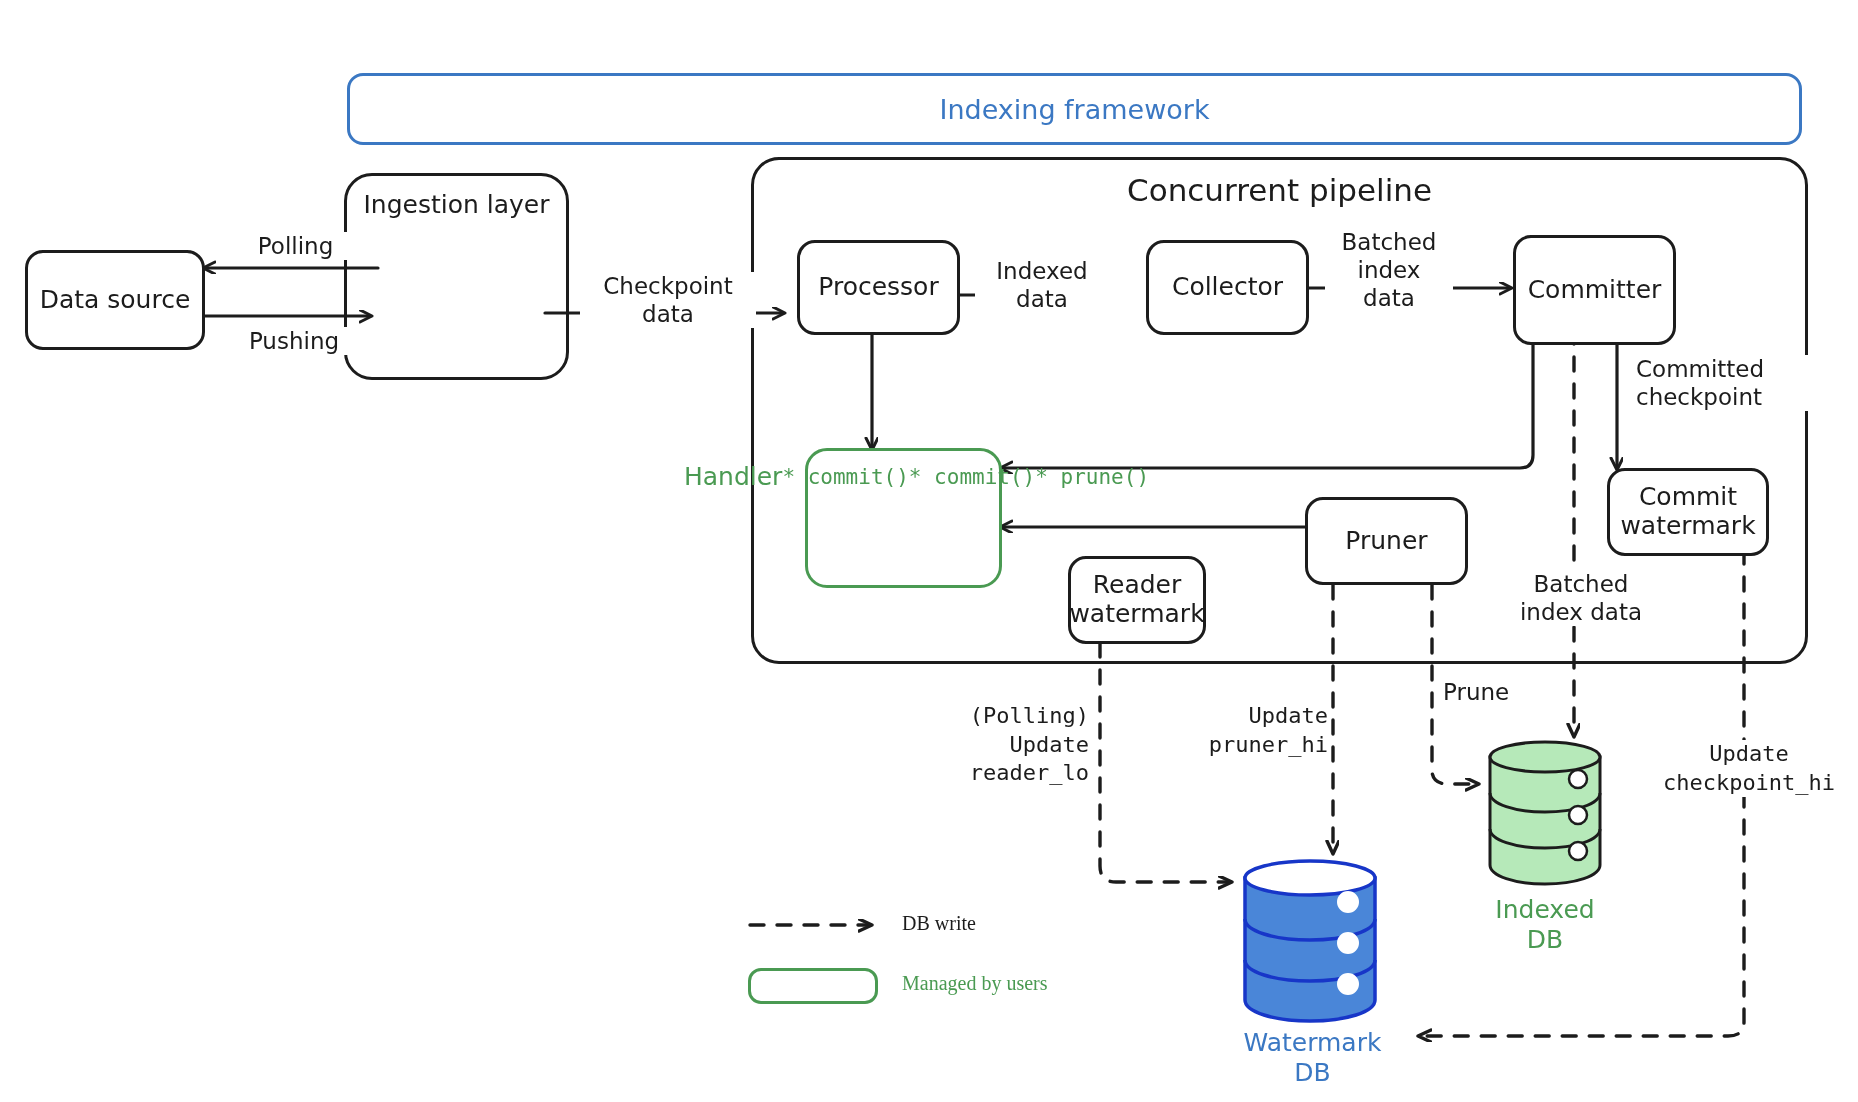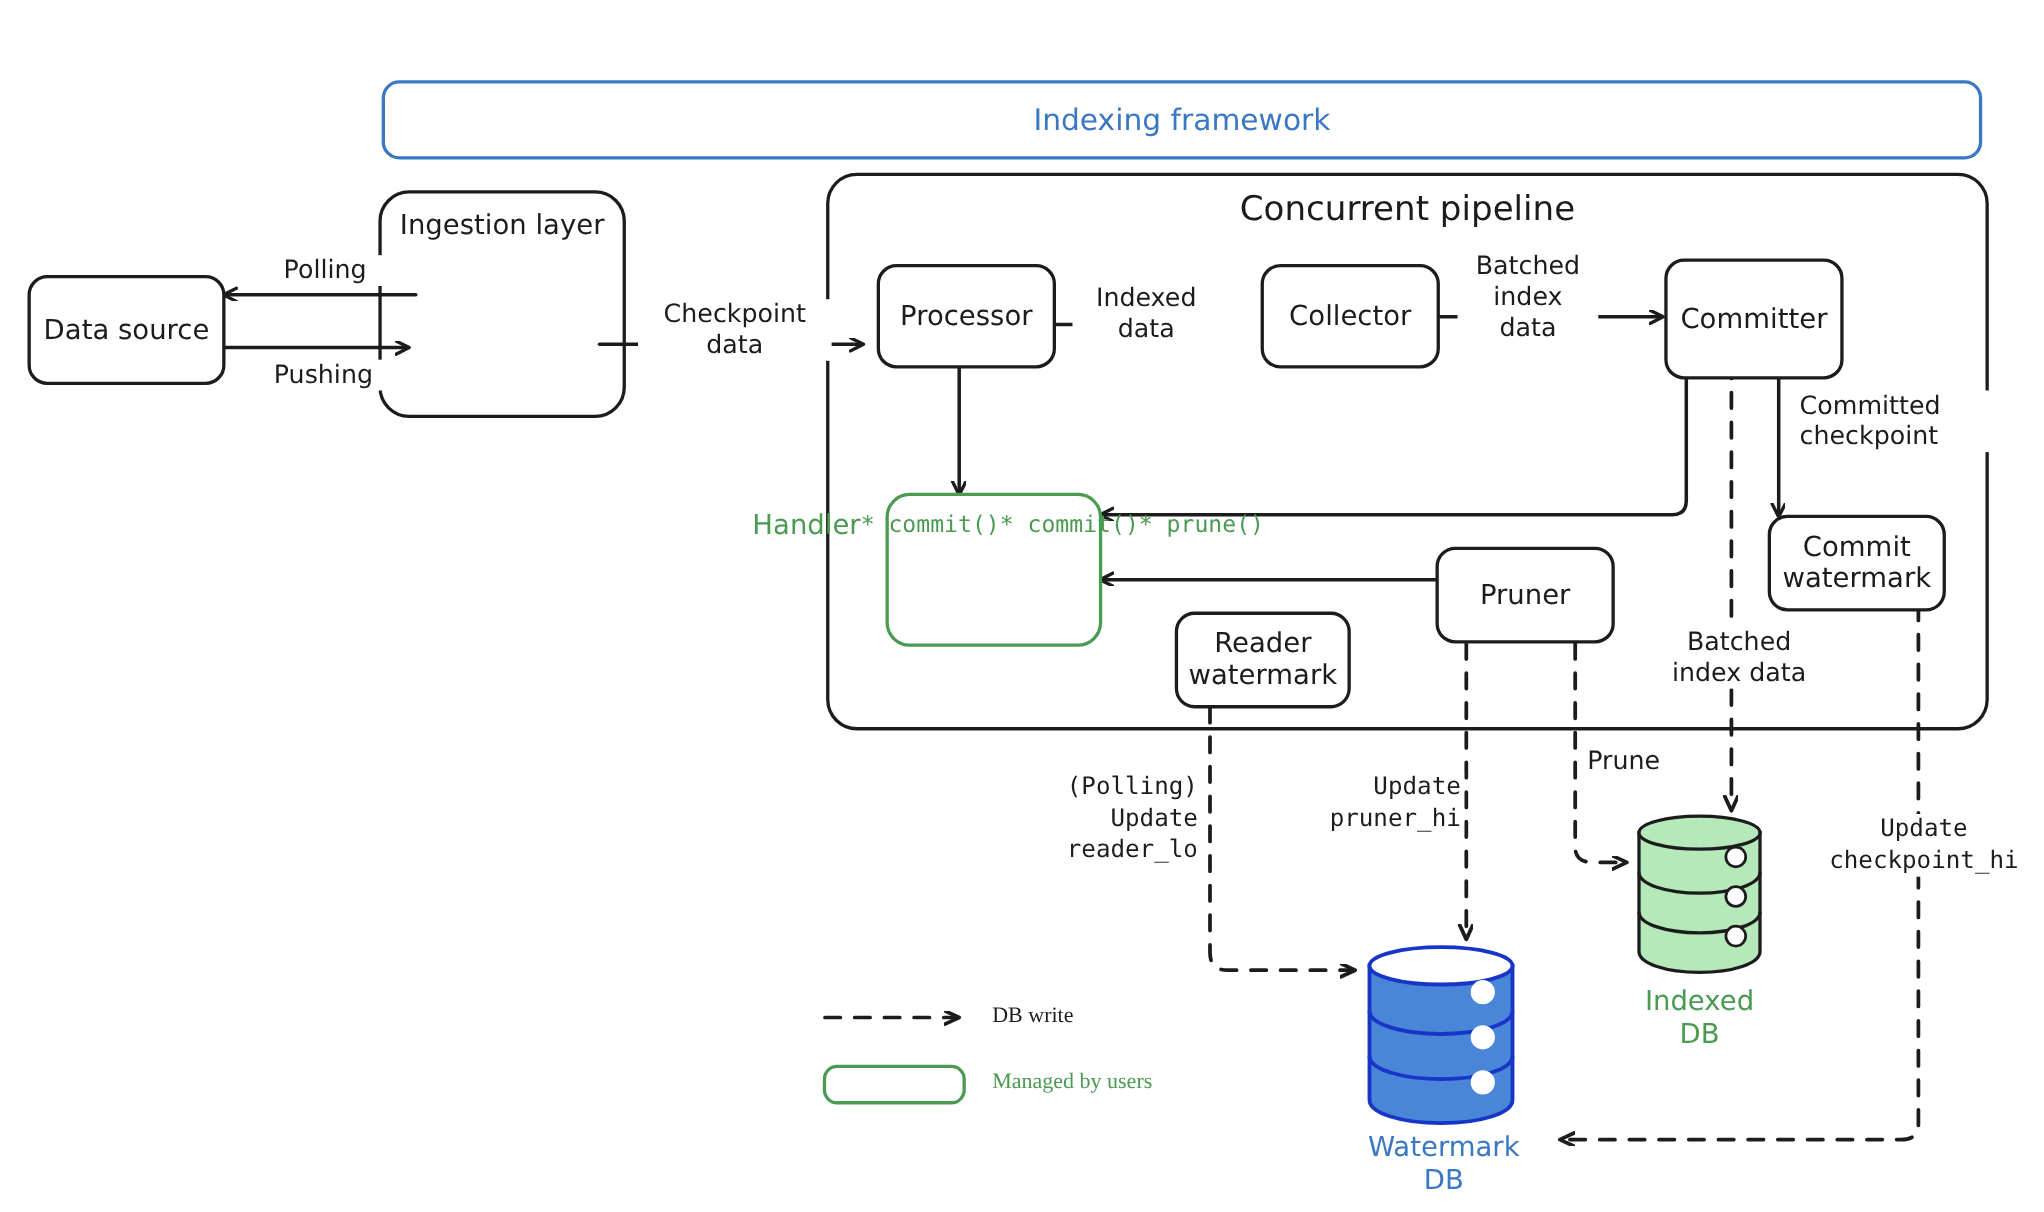--- a/index.html
+++ b/index.html
@@ -227,21 +227,21 @@
 
   <div class="node" style="left:1113px; top:240px; width:163px; height:95px;margin-left:33px;">Collector</div>
 
   <div class="node" style="left:1513px; top:235px; width:163px; height:110px;">Committer</div>
 
   <div class="node" style="left:1607px; top:468px; width:162px; height:88px;">
     <span style="white-space:pre-line;">Commit
 watermark</span>
   </div>
 
-  <div class="node" style="left:1068px; top:556px; width:160px; height:88px;">
+  <div class="node" style="left:1068px; top:556px; width:138px; height:88px;">
     <span style="white-space:pre-line;">Reader
 watermark</span>
   </div>
 
   <div class="node" style="left:1305px; top:497px; width:163px; height:88px;">Pruner</div>
 
   <div class="node" id="handler" style="left:805px; top:448px; width:197px; height:140px;">
     <div class="h-title">Handler</div>
     <div class="h-method">* commit()</div>
     <div class="h-method">* commit()</div>

